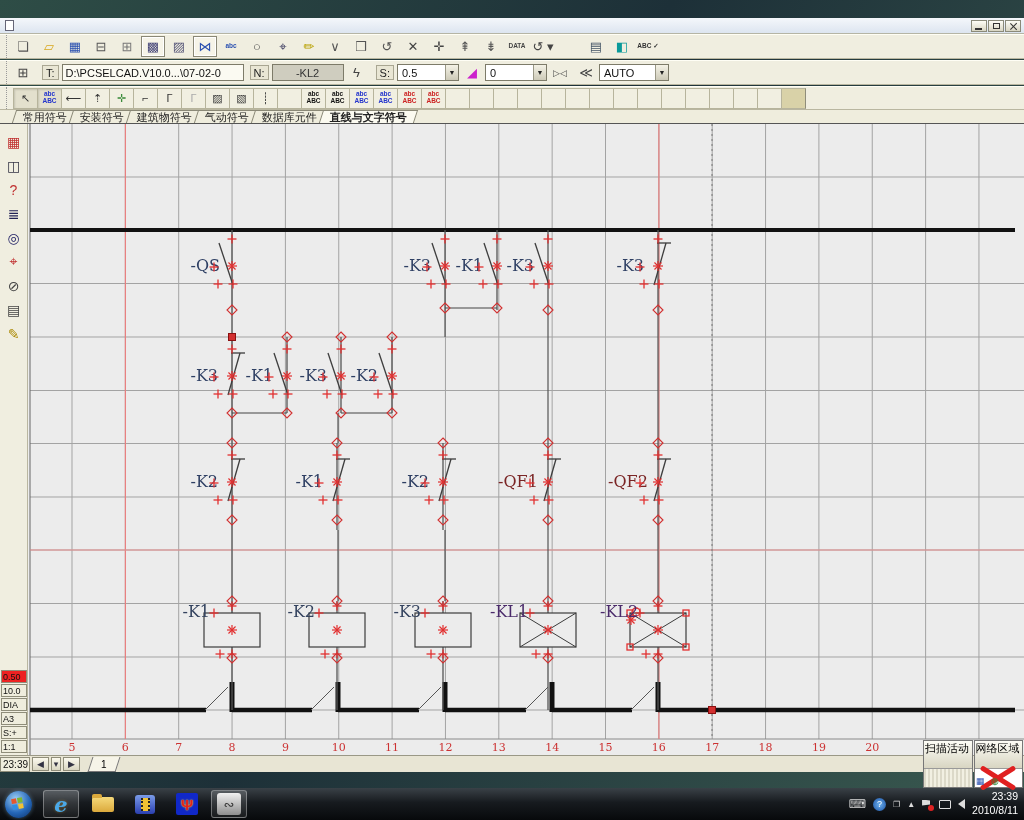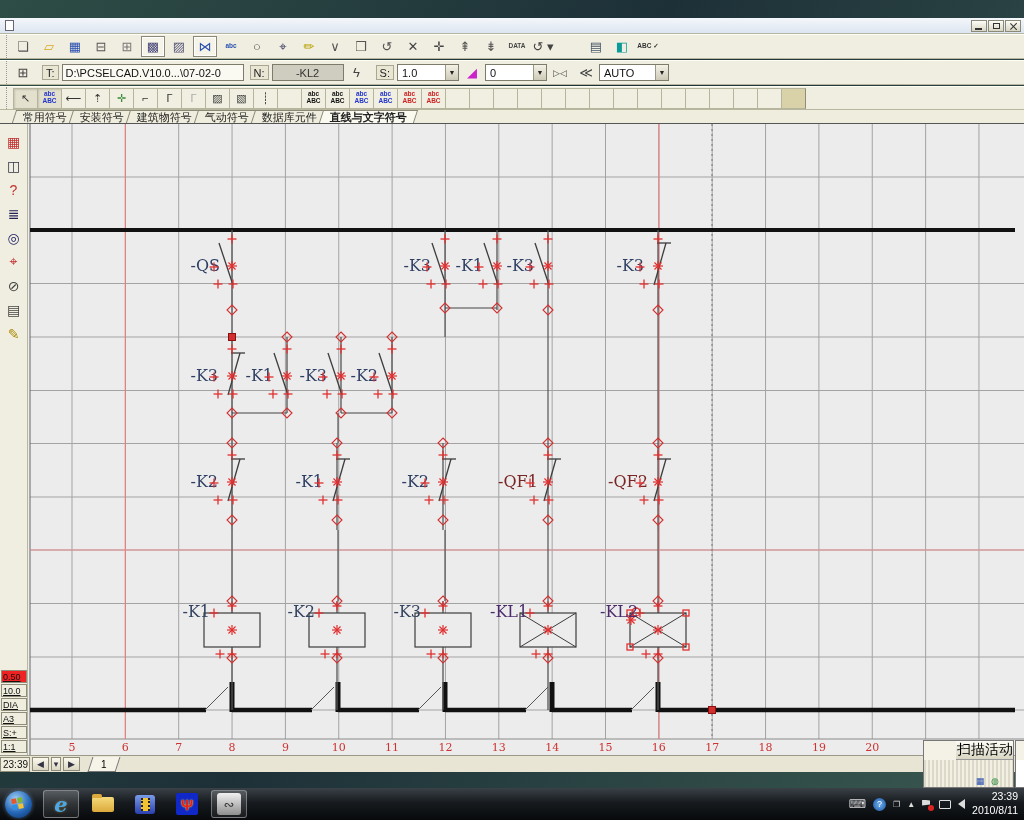--- a/index.html
+++ b/index.html
@@ -75,21 +75,21 @@
   .tab.active { background:#fbfaf0; font-weight:bold; border-right:1px solid #8a8876; z-index:2; }
 
   
   .sidebar { position:absolute; left:0; top:124px; width:28px; height:631px; background:#f0eee0;
     border-right:1px solid #b9b6a0; display:flex; flex-direction:column; align-items:center; padding-top:8px; }
   .sb-ico { width:20px; height:19px; margin-bottom:5px; display:flex; align-items:center;
     justify-content:center; font-size:14px; }
   .indicators { position:absolute; left:0; bottom:2px; width:28px; display:flex;
     flex-direction:column; align-items:center; gap:1px; }
   .ind { width:26px; height:13px; border:1px solid #8f8d7a; background:#efeddd; font-size:9px;
-    display:flex; align-items:center; padding-left:1px; color:#111;text-decoration:underline; }
+    display:flex; align-items:center; padding-left:1px; color:#111; }
   .canvas { position:absolute; left:28px; top:124px; width:996px; height:631px; background:#ececec; }
 
   
   .scrollrow { position:absolute; left:0; top:755px; width:1024px; height:17px; background:#e8e5d4;
     border-top:1px solid #9a9886; display:flex; align-items:center; font-size:10px; }
   .timebox { width:30px; height:15px; border:1px solid #8f8d7a; background:#efeddd;
     display:flex; align-items:center; padding-left:2px; color:#111; }
   .navbtn { width:17px; height:14px; border:1px solid #8f8d7a; background:linear-gradient(#fbf9ee,#d9d6c2);
     margin-left:2px; display:flex; align-items:center; justify-content:center; font-size:9px; color:#334; }
   .pagetab { height:15px; padding:0 10px; background:#f6f4e8; border:1px solid #777;
@@ -97,22 +97,22 @@
     display:flex; align-items:center; }
   .pagetab span { transform:skewX(18deg); }
   .statusbar { position:absolute; left:0; top:772px; width:1024px; height:16px; background:#e8e5d4;
     display:flex; font-size:10px; color:#111; }
   .st-cell { height:14px; margin:1px 1px 0 1px; border:1px solid; border-color:#9a9886 #fffef5 #fffef5 #9a9886;
     display:flex; align-items:center; padding-left:4px; }
 
   
   .ovl { position:absolute; top:740px; right:1px; width:100px; height:48px; display:flex; gap:1px; z-index:5; }
   .ovl .pane { flex:1; border:1px solid #777; background:#f4f2e6; display:flex; flex-direction:column; }
-  .ovl .ptitle { font-size:14px; height:19px; background:linear-gradient(#fdfdf6,#d8d5c2);
-    border-bottom:1px solid #999; white-space:nowrap; overflow:hidden; padding-left:1px;margin-left:32px; }
+  .ovl .ptitle { font-size:11px; height:28px; background:linear-gradient(#fdfdf6,#d8d5c2);
+    border-bottom:1px solid #999; white-space:nowrap; overflow:hidden; padding-left:1px; }
   .ovl .pbody { flex:1; position:relative; background:#fff; }
   .ovl .scan { background:repeating-linear-gradient(90deg,#dcd9c8 0 2px,#f2f0e2 2px 4px); }
   .redx { position:absolute; inset:2px; }
   .redx:before,.redx:after { content:""; position:absolute; left:50%; top:50%; width:40px; height:5px;
     background:#e02020; border-radius:2px; }
   .redx:before{ transform:translate(-50%,-50%) rotate(32deg);} .redx:after{ transform:translate(-50%,-50%) rotate(-32deg);}
   .ovl-icons { position:absolute; top:776px; right:22px; display:flex; gap:4px; z-index:6; }
   .mini-ico { width:11px; height:10px; font-size:9px; line-height:10px; }
 
   
@@ -254,21 +254,21 @@
   <div class="toolbar tb2">
     <span class="grip"></span>
     <span class="tb-btn">⊞</span>
     <span class="tb-label">T:</span>
     <span class="tb-field" style="width:182px;">D:\PCSELCAD.V10.0...\07-02-0</span>
     <span class="tb-label">N:</span>
     <span class="tb-field dis" style="width:72px;justify-content:center;">-KL2</span>
     <span class="tb-btn">ϟ</span>
     <span class="tb-label">S:</span>
     <span class="combo" style="width:62px;">
-      <span>1.0</span>
+      <span>0.5</span>
         <span class="car">▼</span>
       </span>
     <span class="tb-btn" style="color:#cc22cc;">◢</span>
     <span class="combo" style="width:62px;">
       <span>0</span>
         <span class="car">▼</span>
       </span>
     <span class="tb-btn" style="font-size:9px;">▷◁</span>
     <span class="tb-btn">≪</span>
     <span class="combo" style="width:70px;">

